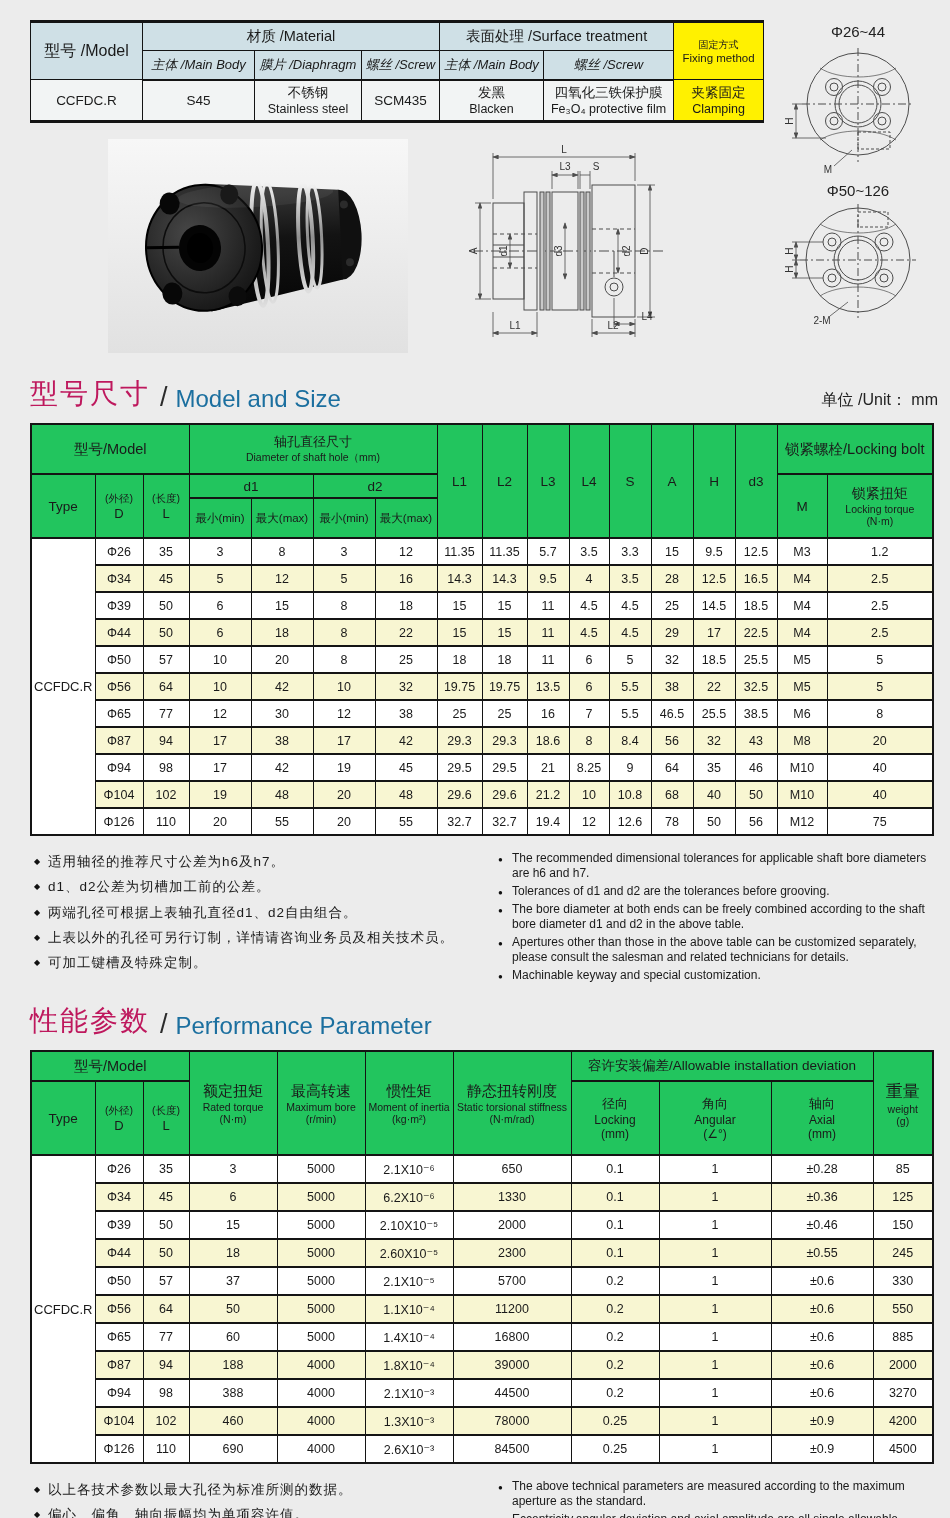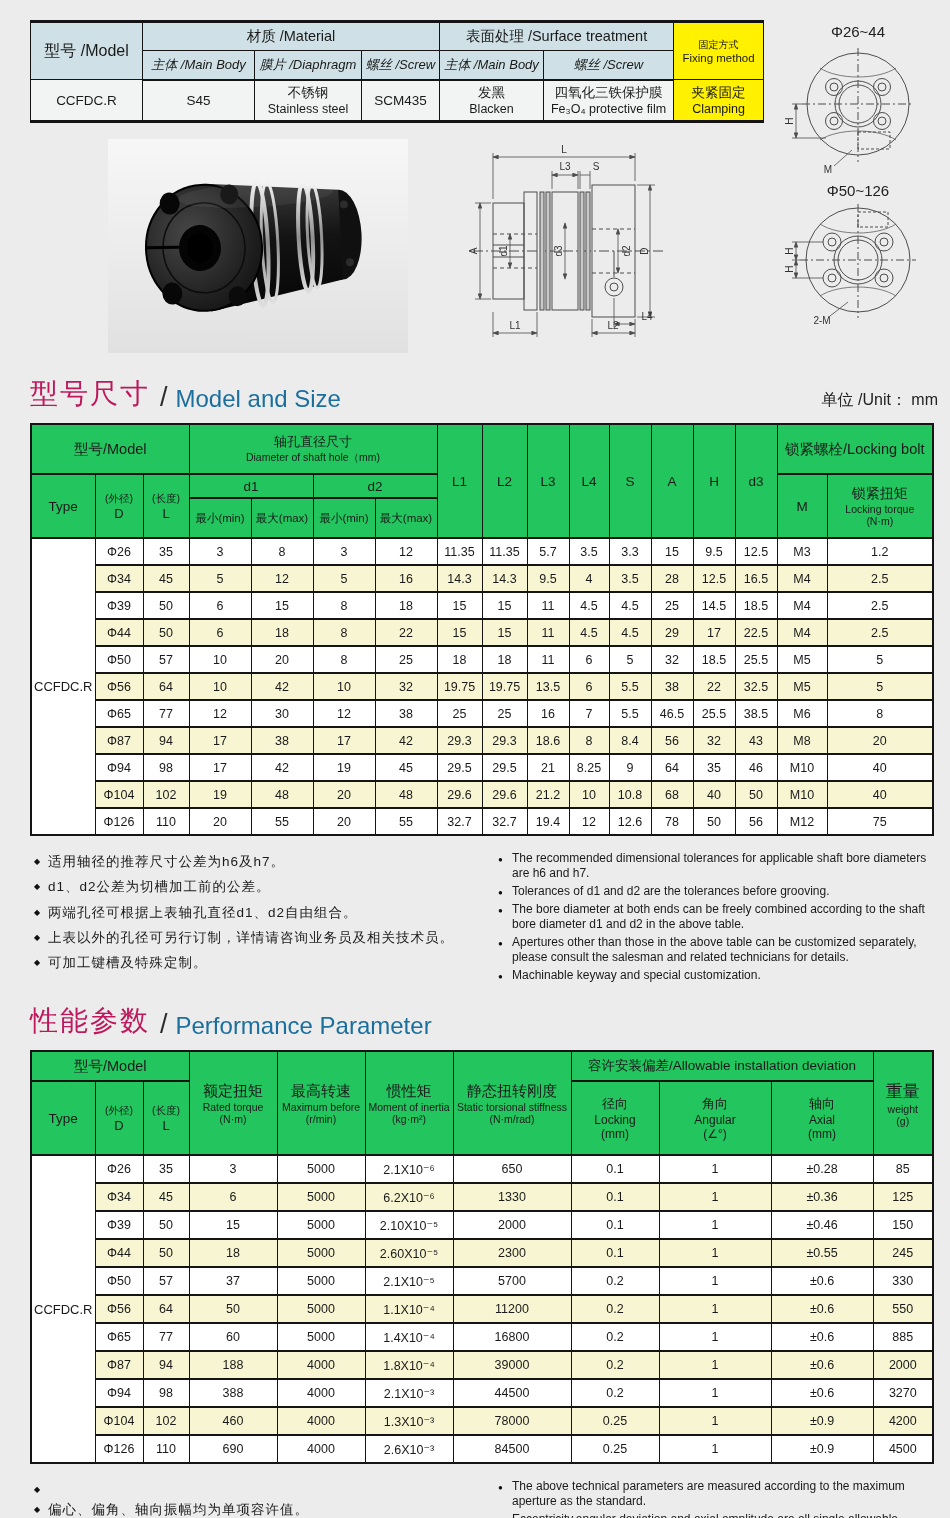--- a/index.html
+++ b/index.html
@@ -691,21 +691,21 @@
     <thead>
       <tr style="height:30px">
         <th colspan="3" class="hbig">型号/Model</th>
         <th rowspan="2" class="h2l">
           <span class="cn" style="font-size:15px">额定扭矩</span>
           <span class="en">Rated torque</span>
           <span class="unit2">(N·m)</span>
         </th>
         <th rowspan="2" class="h2l">
           <span class="cn" style="font-size:15px">最高转速</span>
-          <span class="en">Maximum before</span>
+          <span class="en">Maximum bore</span>
           <span class="unit2">(r/min)</span>
         </th>
         <th rowspan="2" class="h2l">
           <span class="cn" style="font-size:15px">惯性矩</span>
           <span class="en">Moment of inertia</span>
           <span class="unit2">(kg·m²)</span>
         </th>
         <th rowspan="2" class="h2l">
           <span class="cn" style="font-size:15px">静态扭转刚度</span>
           <span class="en">Static torsional stiffness</span>
@@ -892,20 +892,21 @@
       </tr>
       </tbody>
   </table>
 
   <div class="notes">
     <div class="notes-cn">
       <ul>
 
       <li>
             <span class="bullet">◆</span>
+            <span>以上各技术参数以最大孔径为标准所测的数据。</span>
           </li>
           <li>
             <span class="bullet">◆</span>
             <span>偏心、偏角、轴向振幅均为单项容许值。</span>
           </li>
         </ul>
     </div>
     <div class="notes-en">
       <ul>
 

